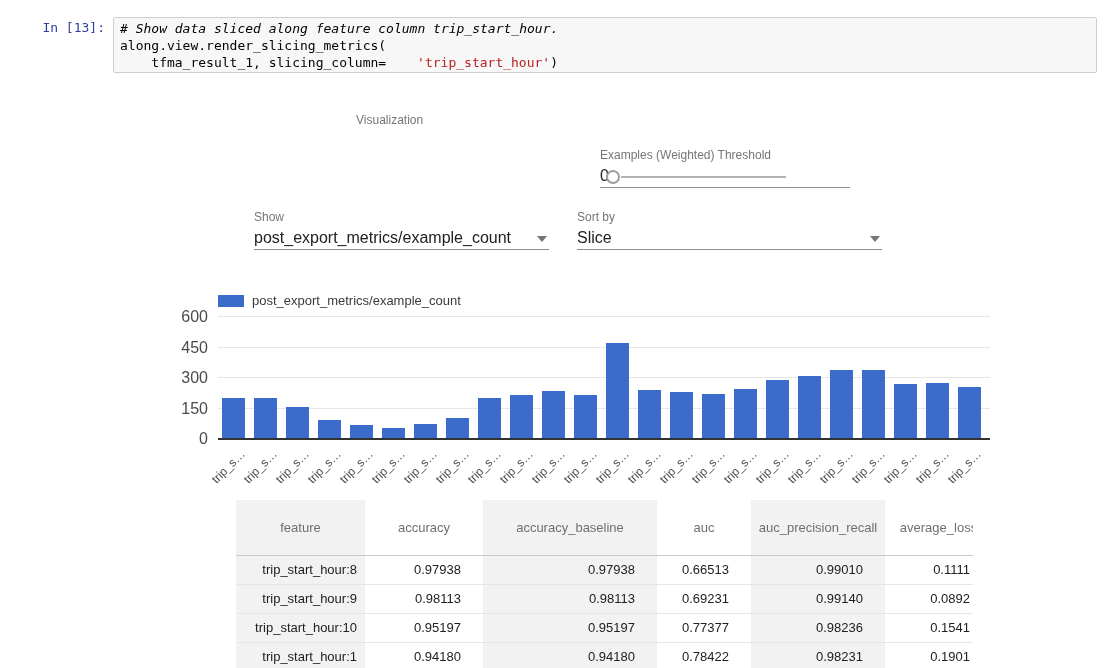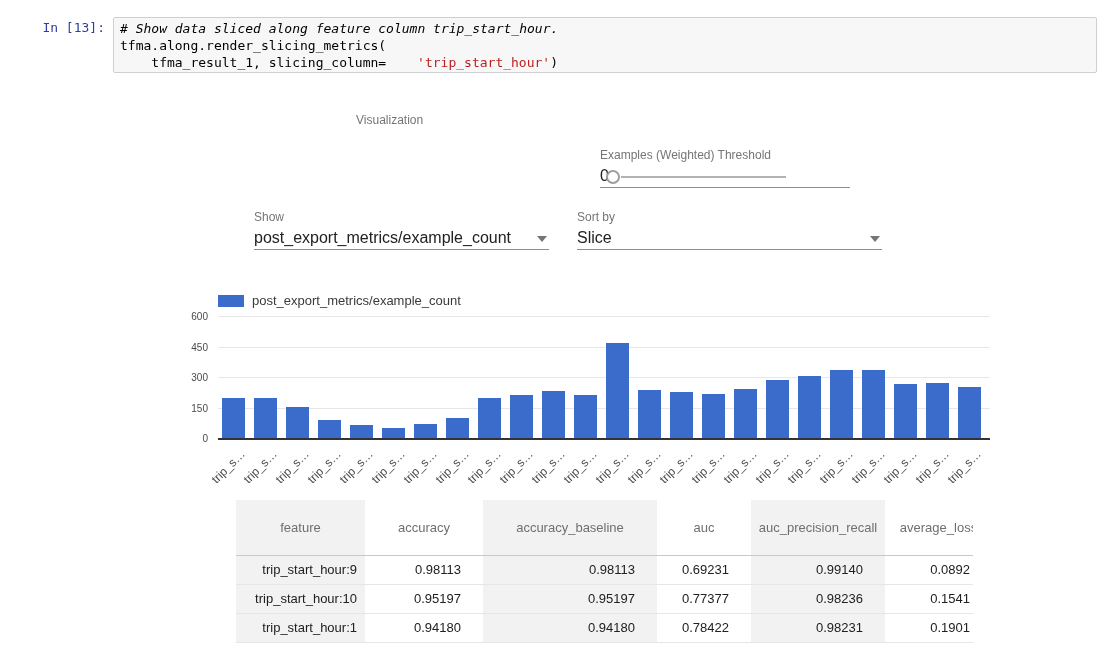--- a/index.html
+++ b/index.html
@@ -46,21 +46,21 @@
     border:2px solid #9e9e9e; border-radius:50%; background:#fff;
   }
   .slider-track {
     position:absolute; left:15px; top:6px; width:165px; height:2px; background:#b3b3b3;
   }
   
   .legend-swatch { position:absolute; left:218px; top:295px; width:26px; height:12px; }
   .legend-label { position:absolute; left:252px; top:293px; font-size:13px; color:#3a3a3a; }
   .ylabels { position:absolute; left:160px; top:317px; width:48px; height:132px; }
   .ytick { position:absolute; right:0; width:48px; text-align:right;
-    font-size:10px; color:#4a4a4a; line-height:16px; }
+    font-size:16px; color:#4a4a4a; line-height:16px; }
   .plot { position:absolute; left:218px; top:317px; width:772px; height:122px; }
   .gridline { position:absolute; left:0; width:772px; height:1px; background:#e6e6e6; }
   .axis-baseline { position:absolute; left:0; top:121px; width:772px; height:2px; background:#333; }
   .bar { position:absolute; bottom:1px; width:23px; }
   .xlabels { position:absolute; left:218px; top:445px; width:772px; height:45px; }
   .xtick {
     position:absolute; top:2px; width:62px; text-align:right;
     font-size:12px; color:#4a4a4a; white-space:nowrap;
     transform:rotate(-45deg); transform-origin:100% 0;
   }
@@ -80,21 +80,21 @@
   th:nth-child(odd), td:nth-child(odd) { background:#f2f2f2; }
 </style>
 </head>
 <body>
 
 <div class="page">
 
   <div class="prompt">In [13]:</div>
   <div class="code-box">
     <div class="code-line tok-comment"># Show data sliced along feature column trip_start_hour.</div>
-    <div class="code-line">tfma.along.render_slicing_metrics(</div>
+    <div class="code-line">along.view.render_slicing_metrics(</div>
     <div class="code-line"><span>    tfma_result_1, slicing_column=</span><span class="tok-string">'trip_start_hour'</span><span>)</span></div>
   </div>
 
   <div class="ctl" style="left:340px; top:113px; width:220px;margin-left:16px;">
     <div class="ctl-label">Visualization</div>
   </div>
 
   <div class="ctl" style="left:600px; top:113px; width:250px;margin-top:35px;">
     <div class="ctl-label">Examples (Weighted) Threshold</div>
     <div class="ctl-valuerow">
@@ -205,20 +205,28 @@
             <th>feature</th>
             <th>accuracy</th>
             <th>accuracy_baseline</th>
             <th>auc</th>
             <th>auc_precision_recall</th>
             <th>average_loss</th>
           </tr>
         </thead>
       <tbody id="tbody">
           <tr>
+            <td class="feature-cell">trip_start_hour:8</td>
+            <td class="num-cell">0.97938</td>
+            <td class="num-cell">0.97938</td>
+            <td class="num-cell">0.66513</td>
+            <td class="num-cell">0.99010</td>
+            <td class="num-cell">0.1111</td>
+          </tr>
+          <tr>
             <td class="feature-cell">trip_start_hour:9</td>
             <td class="num-cell">0.98113</td>
             <td class="num-cell">0.98113</td>
             <td class="num-cell">0.69231</td>
             <td class="num-cell">0.99140</td>
             <td class="num-cell">0.0892</td>
           </tr>
           <tr>
             <td class="feature-cell">trip_start_hour:10</td>
             <td class="num-cell">0.95197</td>

